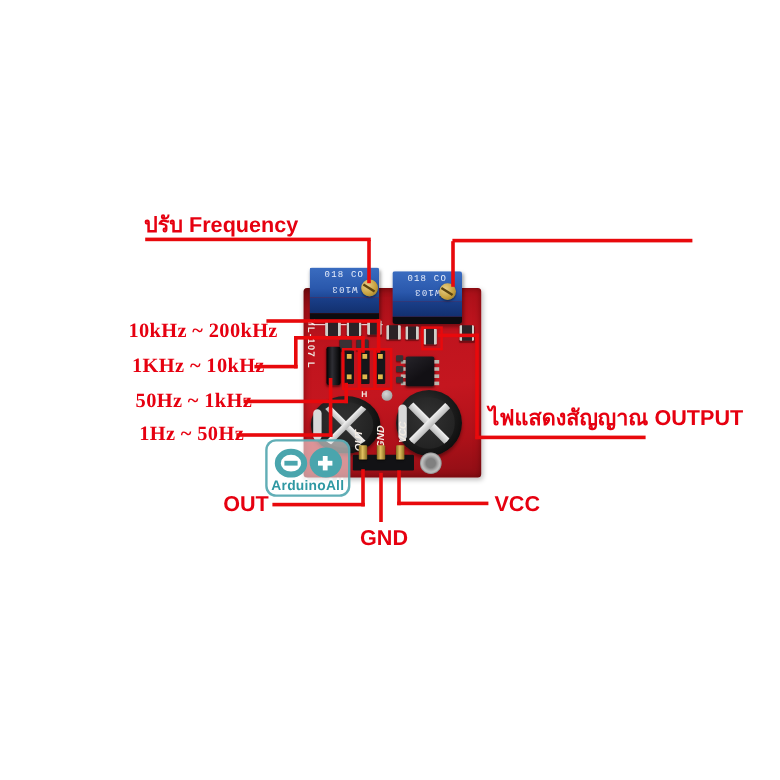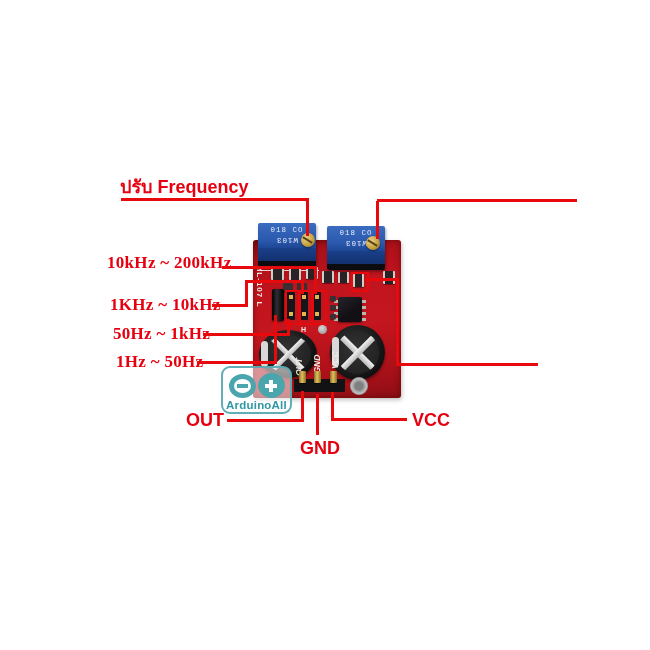--- a/index.html
+++ b/index.html
@@ -66,25 +66,26 @@
       color:#2f98a3;letter-spacing:.2px;
       text-shadow:0 0 2px #fff,1px 0 1px #fff,-1px 0 1px #fff,0 1px 1px #fff,0 -1px 1px #fff;}
 </style>
 </head>
 <body>
 
 <div id="stage">
 
   <div class="lbl sans" style="left:120px;top:172px;">ปรับ Frequency</div>
 
-  <div class="lbl serif" style="left:107px;top:253px;">10kHz ~ 200kHz</div>
+  <div class="lbl serif" style="left:107px;top:266px;">10kHz ~ 200kHz</div>
   <div class="lbl serif" style="left:110px;top:295px;">1KHz ~ 10kHz</div>
   <div class="lbl serif" style="left:113px;top:324px;">50Hz ~ 1kHz</div>
   <div class="lbl serif" style="left:116px;top:352px;">1Hz ~ 50Hz</div>
 
+  <div class="lbl sans" style="left:407px;top:333px;">ไฟแสดงสัญญาณ OUTPUT</div>
   <div class="lbl sans" style="left:186px;top:410px;">OUT</div>
   <div class="lbl sans" style="left:300px;top:438px;">GND</div>
   <div class="lbl sans" style="left:412px;top:410px;">VCC</div>
 
   <div id="board"></div>
 
   <div class="pot" style="left:258px;top:223px;">
     <div class="pot-top">
       <span>018 CO</span>
       <span class="flip">W103</span>

